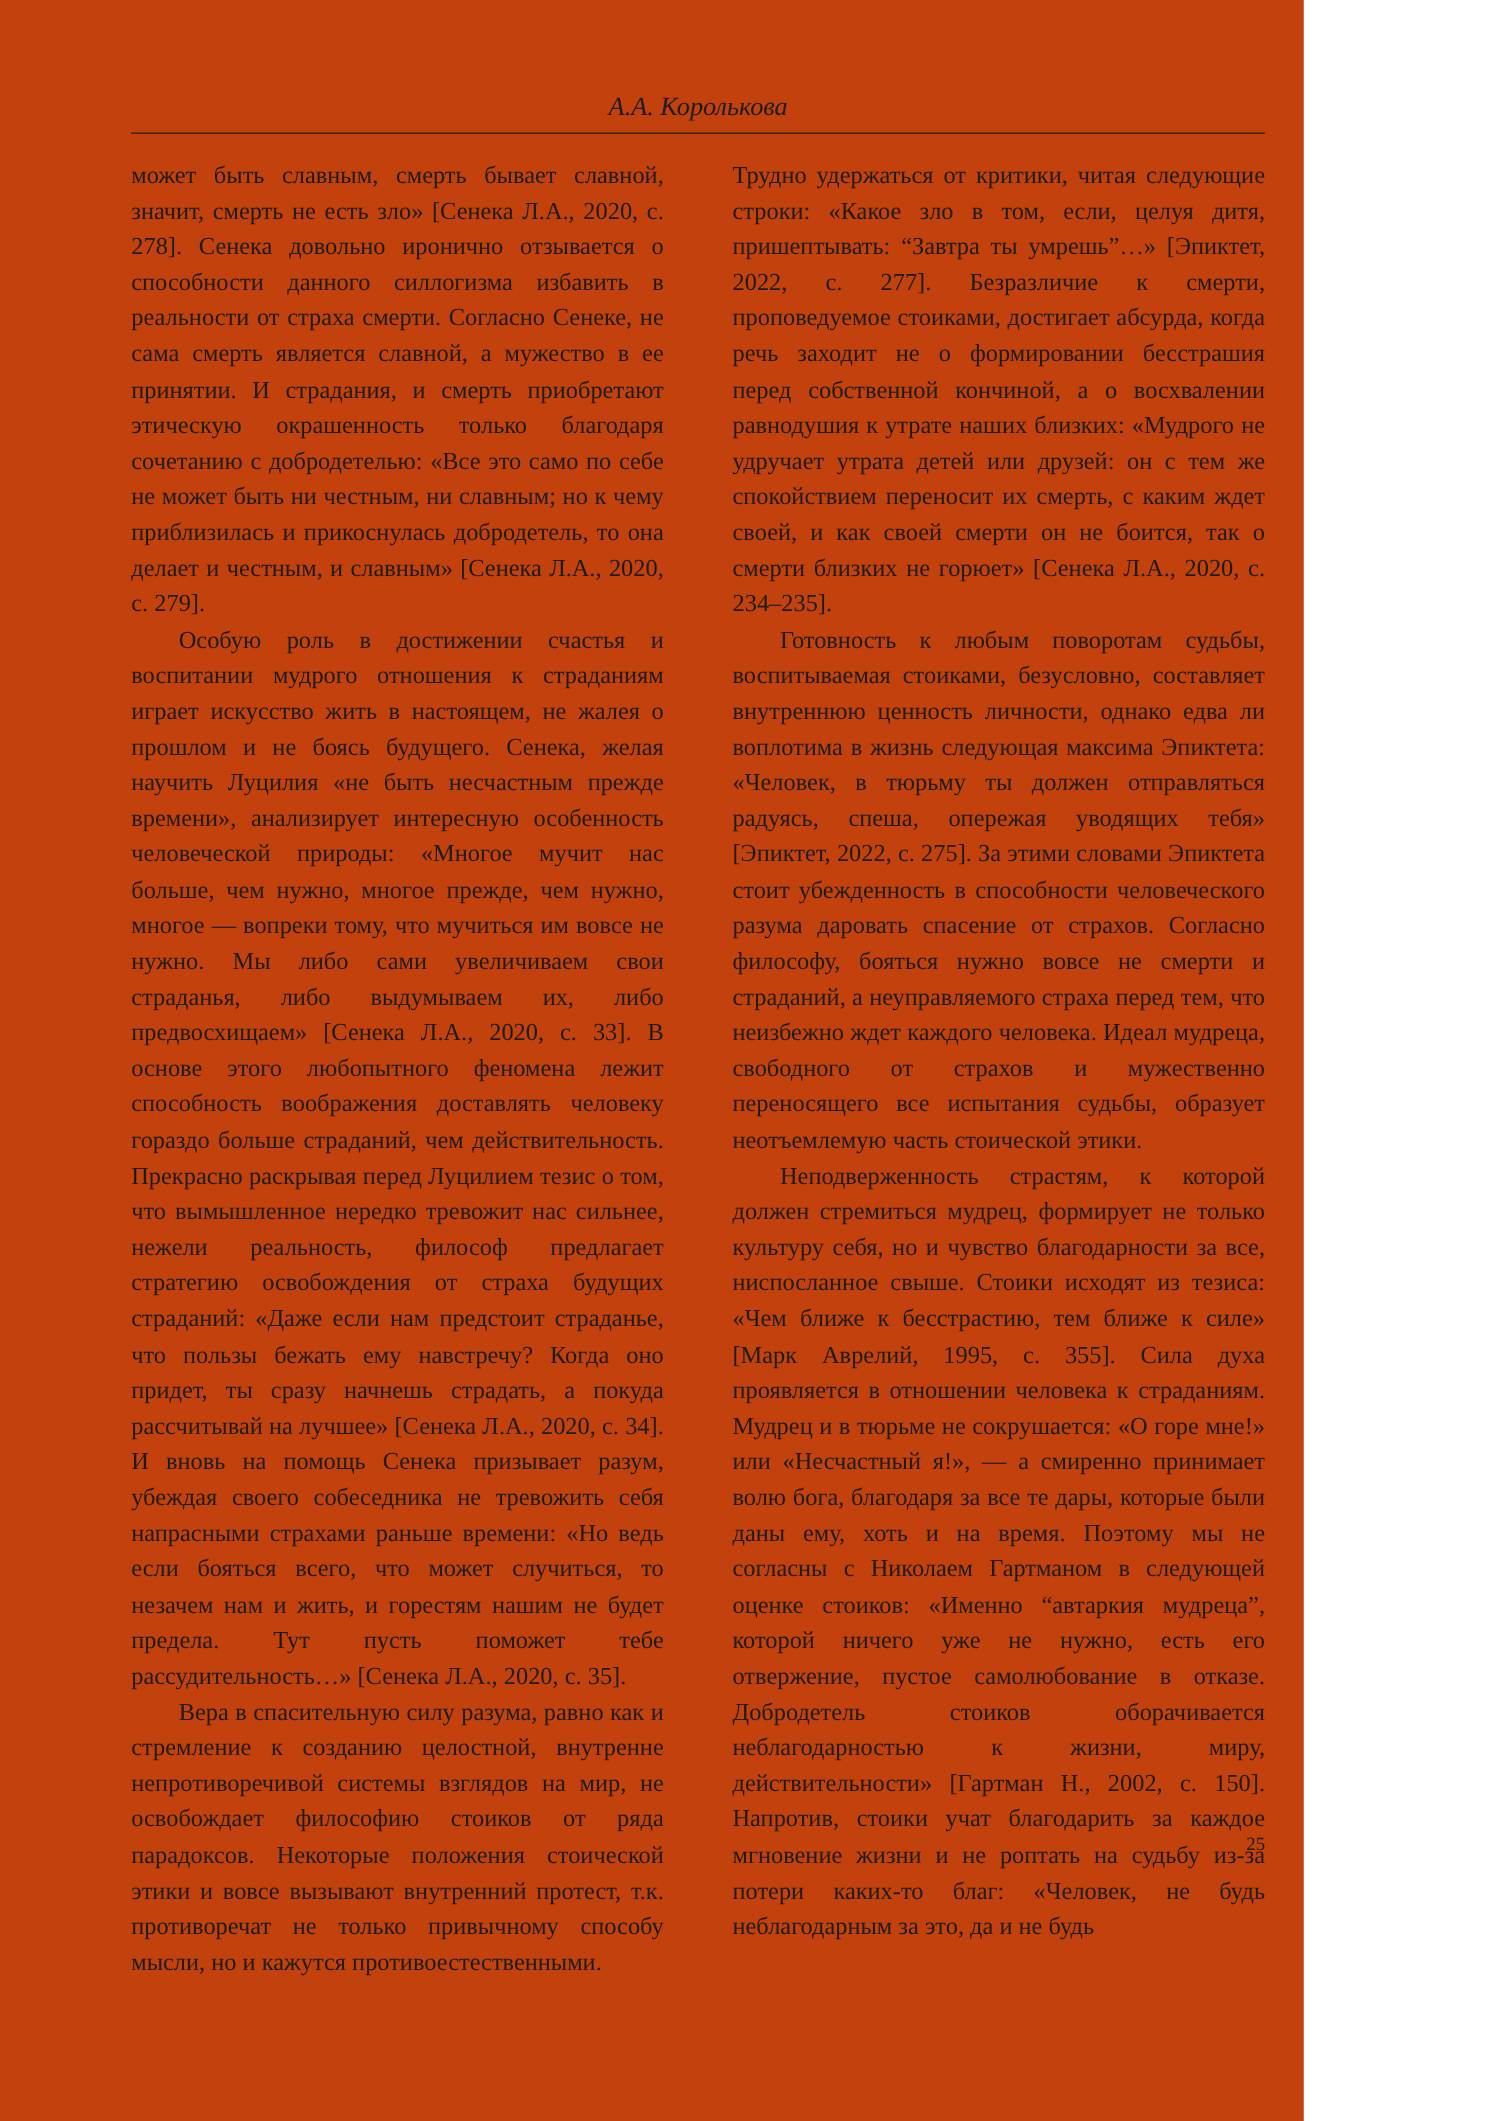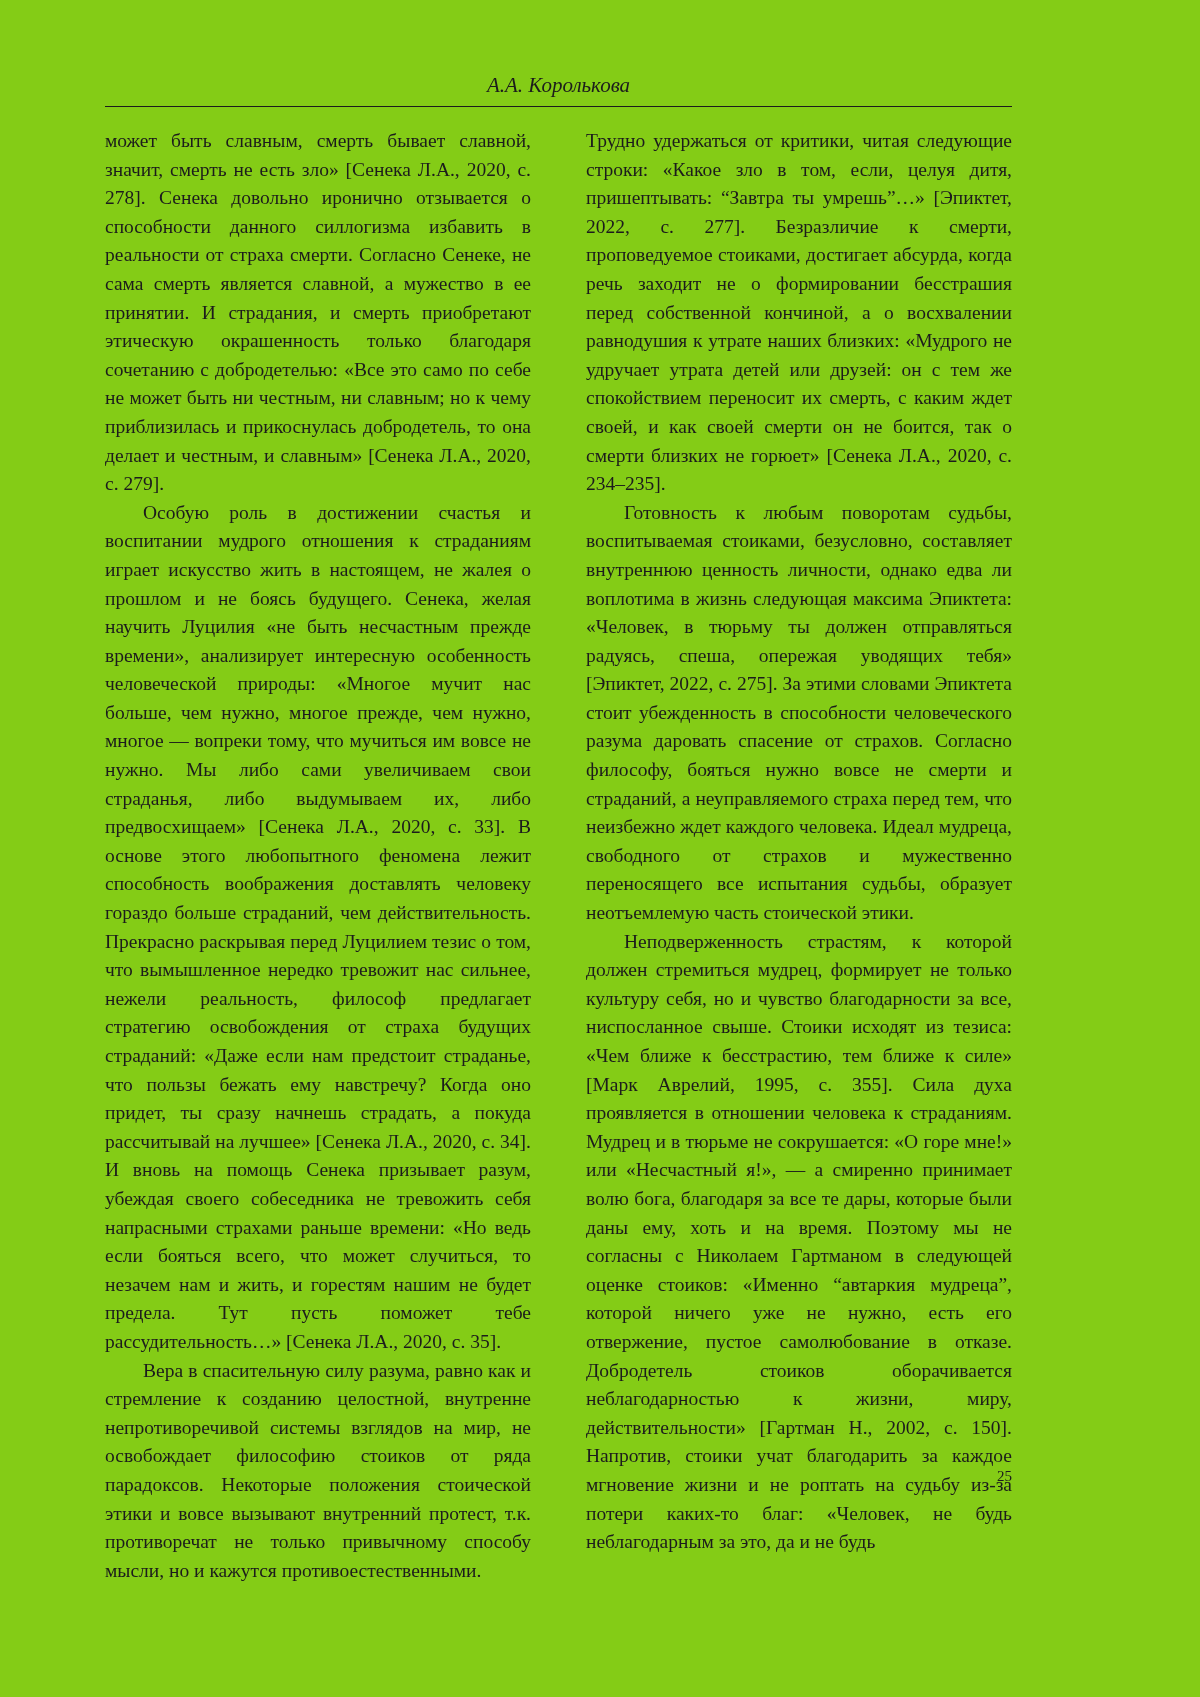--- a/index.html
+++ b/index.html
@@ -2,23 +2,23 @@
 <html lang="ru"><head>
 <meta charset="utf-8">
 <style>
   html, body {
     margin: 0;
     padding: 0;
     background: #ffffff;
   }
   .page {
     position: relative;
-    width: 1200px;
+    width: 1043px;
     height: 1697px;
-    background: #84cc16;
+    background: #c2410c;
     overflow: hidden;
     font-family: "Liberation Serif", serif;
     color: #1c1c1c;
     box-sizing: border-box;
   }
   .content {
     position: absolute;
     left: 105px;
     top: 72px;
     width: 907px;

